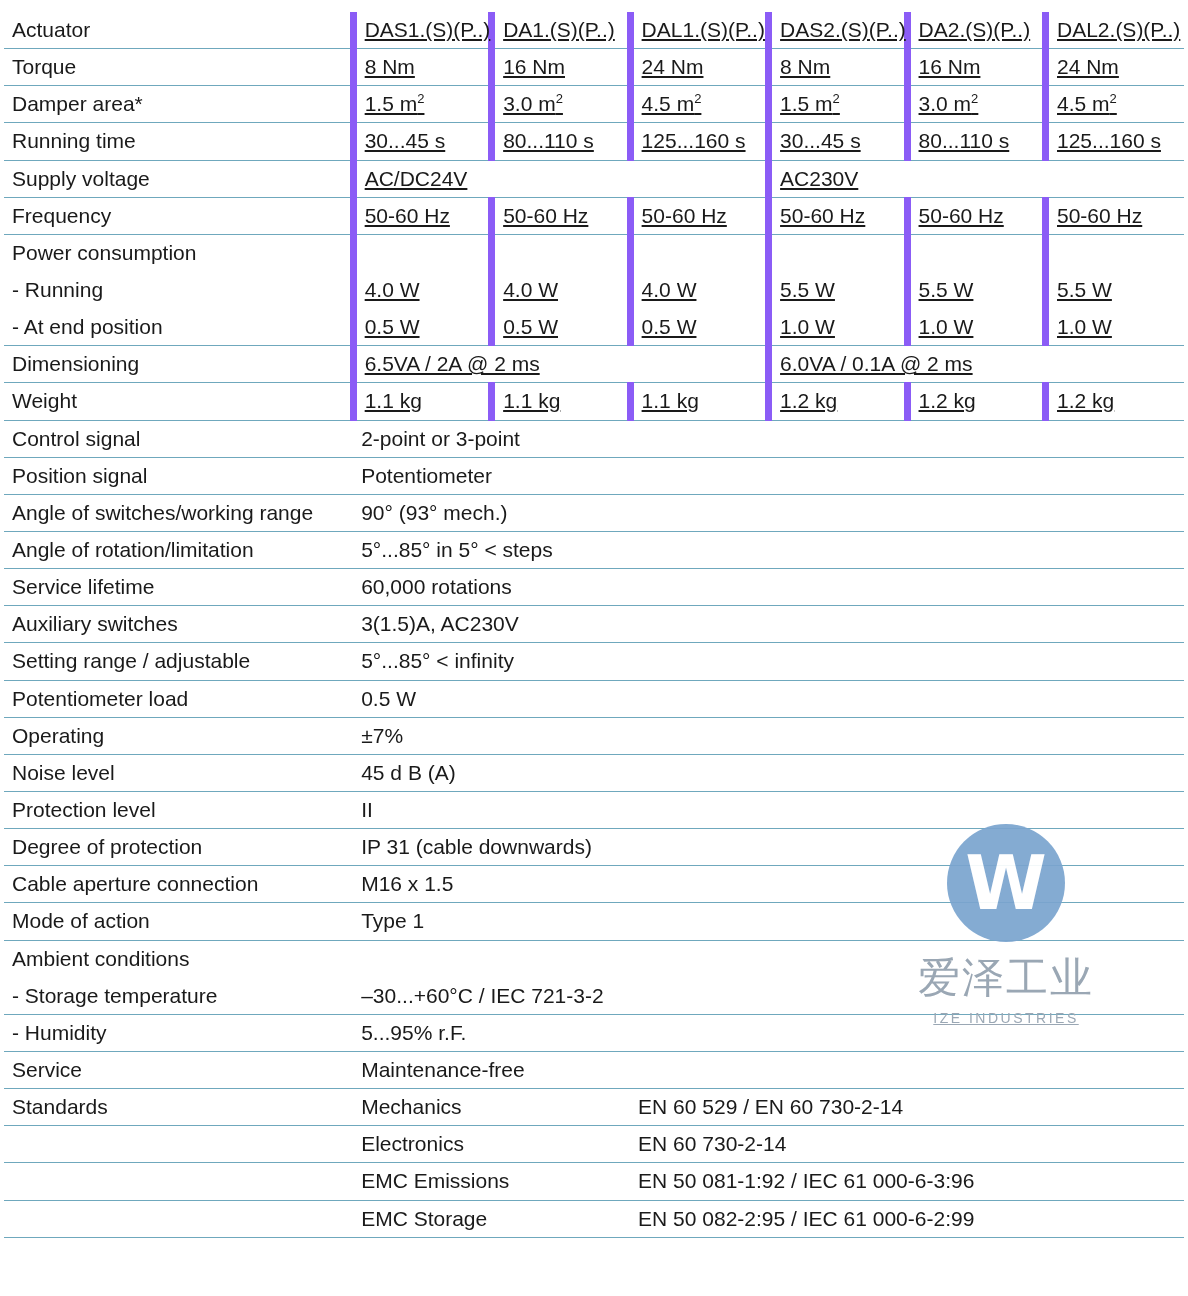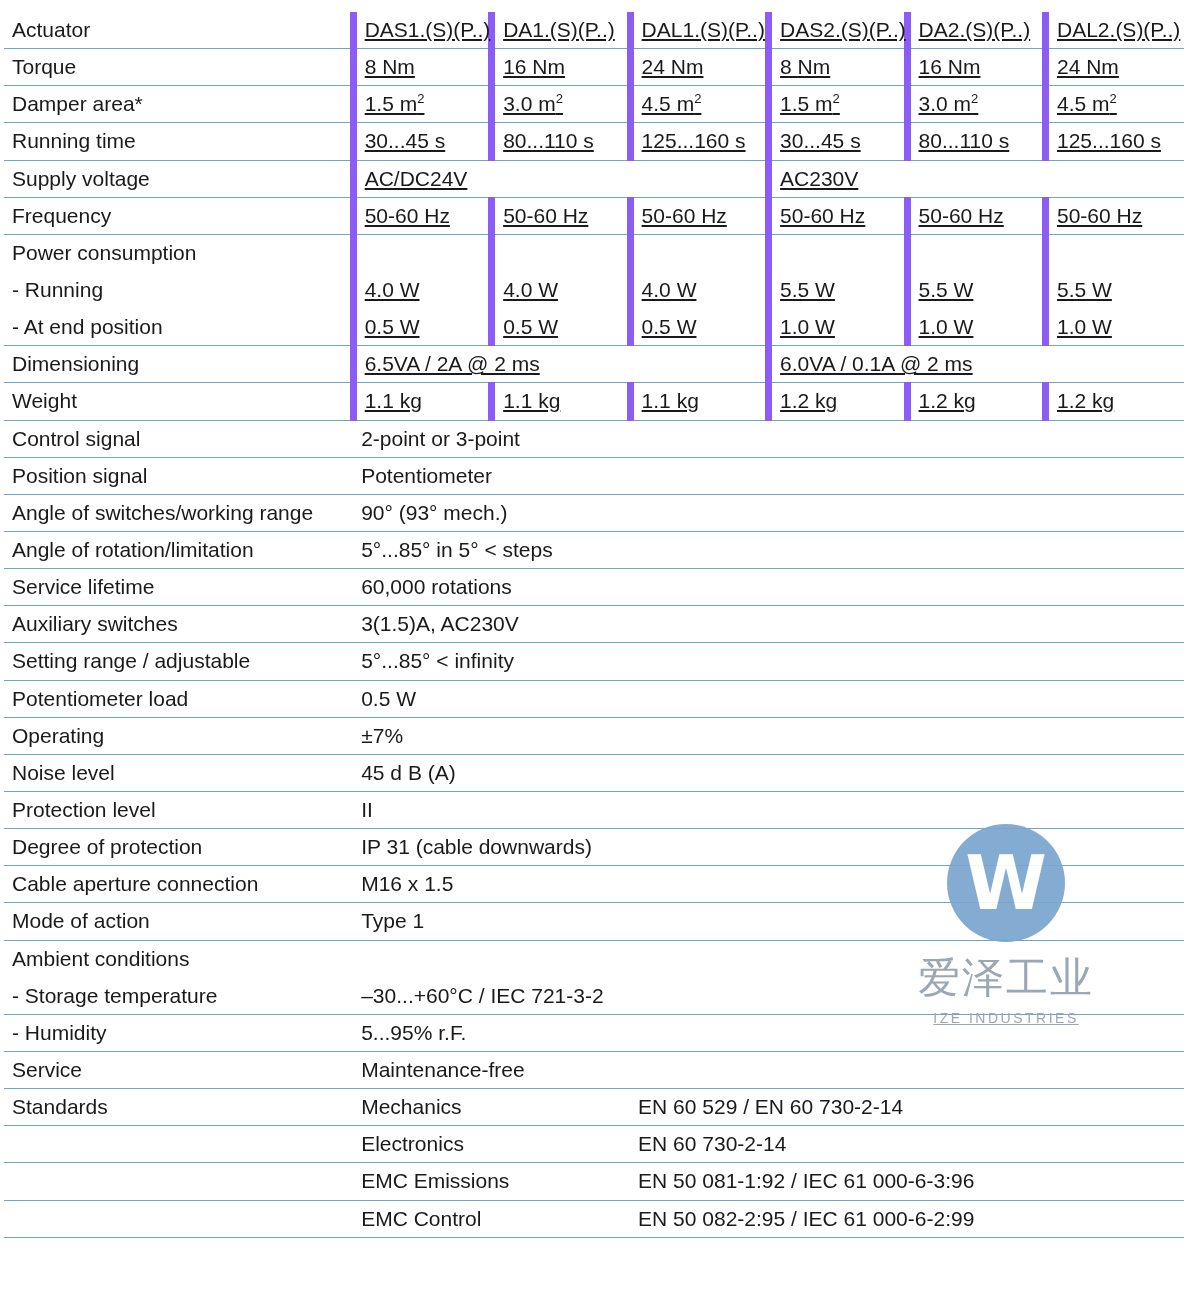--- a/index.html
+++ b/index.html
@@ -317,21 +317,21 @@
         <td class="std-name" colspan="2">Electronics</td>
         <td colspan="4">EN 60 730-2-14</td>
       </tr>
       <tr>
         <td></td>
         <td class="std-name" colspan="2">EMC Emissions</td>
         <td colspan="4">EN 50 081-1:92 / IEC 61 000-6-3:96</td>
       </tr>
       <tr>
         <td></td>
-        <td class="std-name" colspan="2">EMC Control</td>
+        <td class="std-name" colspan="2">EMC Storage</td>
         <td colspan="4">EN 50 082-2:95 / IEC 61 000-6-2:99</td>
       </tr>
     </tbody>
   </table>
 
   <div id="watermark">
     <div id="wm-logo">
       <div id="wm-mark">W</div>
     </div>
     <div id="wm-cn">爱泽工业</div>

